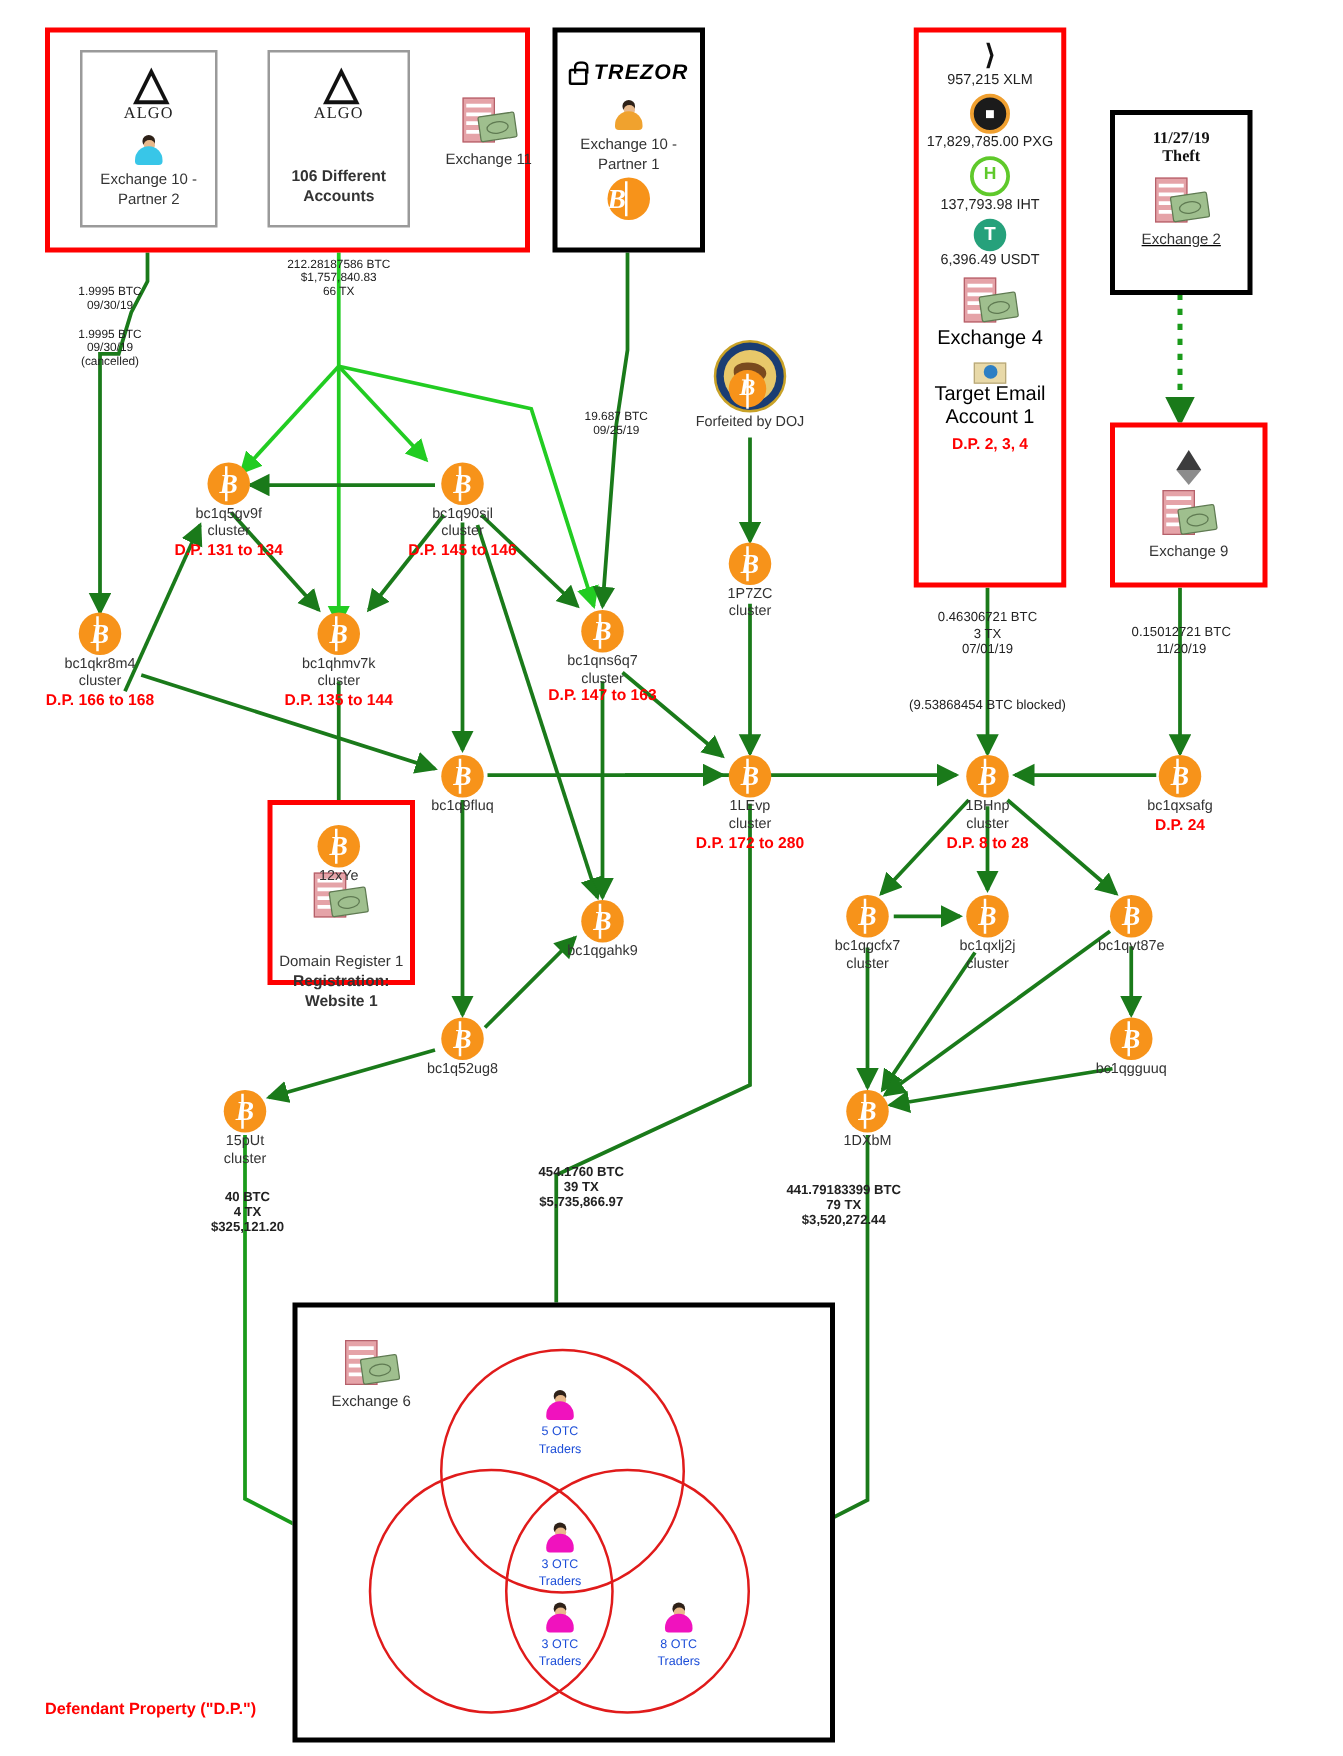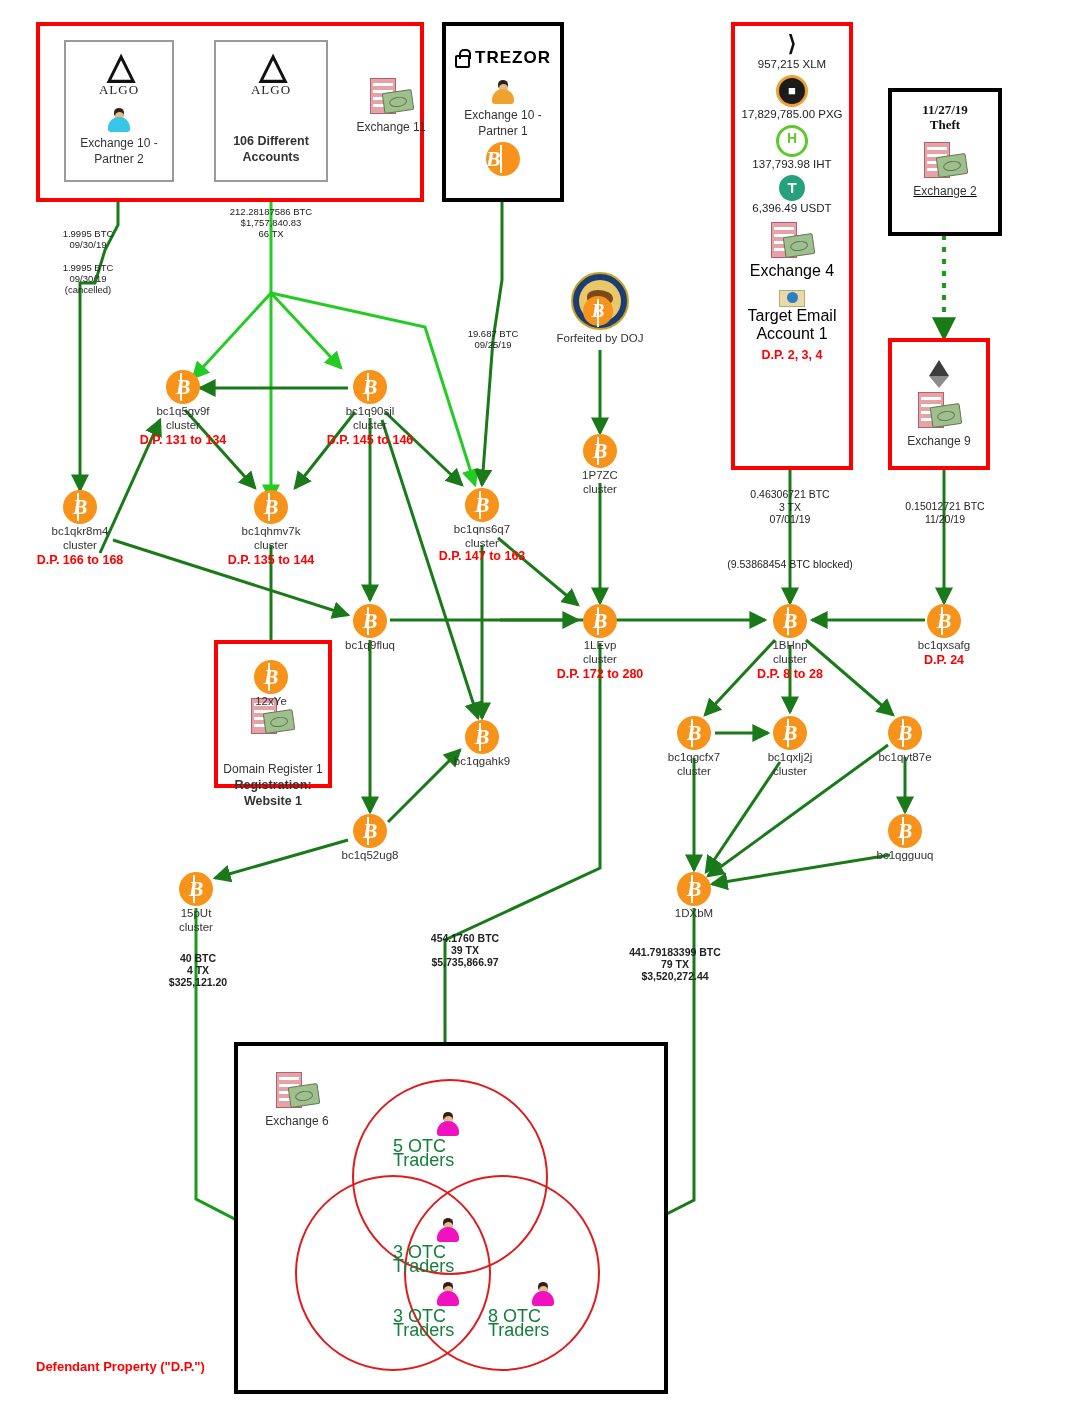--- a/index.html
+++ b/index.html
@@ -32,32 +32,32 @@
 
   .person{width:26px;height:26px;margin:0 auto;position:relative;}
   .person .head{position:absolute;left:8px;top:0;width:10px;height:9px;background:#2e2118;border-radius:50% 50% 40% 40%;}
   .person .body{position:absolute;left:2px;top:9px;width:22px;height:15px;border-radius:11px 11px 3px 3px;}
   .person .face{position:absolute;left:8.5px;top:4px;width:9px;height:8px;background:#e8b98c;border-radius:50%;}
 
   .algo{font-family:"Liberation Serif",serif;}
   .algo-logo{font-size:36px;font-weight:bold;line-height:36px;color:#111;letter-spacing:-4px;}
   .algo-word{font-size:13px;color:#222;letter-spacing:1px;margin-top:-2px;}
 
-  .trezor{display:flex;align-items:center;justify-content:center;gap:5px;}
+  .trezor{display:flex;align-items:center;justify-content:center;gap:5px;font-style:italic;}
   .trezor .lock{width:15px;height:19px;position:relative;}
   .trezor .lock .shackle{position:absolute;left:3.5px;top:0;width:8px;height:8px;border:2.5px solid #000;border-bottom:none;border-radius:5px 5px 0 0;}
   .trezor .lock .bodyb{position:absolute;left:0;top:6px;width:15px;height:13px;border:2.5px solid #000;border-radius:2px;box-sizing:border-box;}
   .trezor .tw{font-size:17px;font-weight:bold;letter-spacing:1px;color:#000;}
 
   .coinrow{text-align:center;margin-top:5px;}
   .coinrow .cname{font-size:11.5px;color:#222;margin-top:1px;}
   .coin{width:26px;height:26px;border-radius:50%;margin:0 auto;line-height:26px;font-size:15px;font-weight:bold;color:#fff;text-align:center;}
 
   .venncircle{position:absolute;border:2px solid #e01b1b;border-radius:50%;}
-  .vlabel{position:absolute;text-align:left;width:110px;margin-left:-55px;font-size:18px;color:#15803d;line-height:14px;}
+  .vlabel{position:absolute;text-align:center;width:110px;margin-left:-55px;font-size:10px;color:#1d4ed8;line-height:14px;}
   .vperson{width:26px;height:26px;margin:0 auto 1px auto;position:relative;}
 
   .legend{position:absolute;font-size:13px;font-weight:bold;color:#ff0000;}
   .boxtitle{text-align:center;font-weight:bold;font-size:13px;color:#111;line-height:15px;font-family:"Liberation Serif",serif;}
   .inbox-lab{text-align:center;font-size:12px;color:#333;line-height:14px;margin-top:2px;}
   .inbox-lab.b{font-weight:bold;font-size:12.5px;}
 </style>
 </head>
 <body>
 
@@ -259,21 +259,21 @@
             <i style="top:11px"></i>
             <i style="top:18px"></i>
             <i style="top:25px"></i>
           </div>
         <div class="cash"></div>
       </div>
       <div class="inbox-lab">Exchange 2</div>
     </div>
   </div>
 
-  <div class="box red" style="left:888px;top:338px;width:102px;height:132px;">
+  <div class="box red" style="left:888px;top:338px;width:126px;height:132px;">
     <div style="text-align:center;margin-top:18px;">
       <div style="width:0;height:0;margin:0 auto;border-left:10px solid transparent;border-right:10px solid transparent;border-bottom:16px solid #3c3c3d;"></div>
       <div style="width:0;height:0;margin:0 auto;border-left:10px solid transparent;border-right:10px solid transparent;border-top:12px solid #8c8c8c;"></div>
     </div>
     <div style="text-align:center;margin-top:4px;">
       <div class="exicon">
         <div class="ledger">
             <i style="top:4px"></i>
             <i style="top:11px"></i>
             <i style="top:18px"></i>

